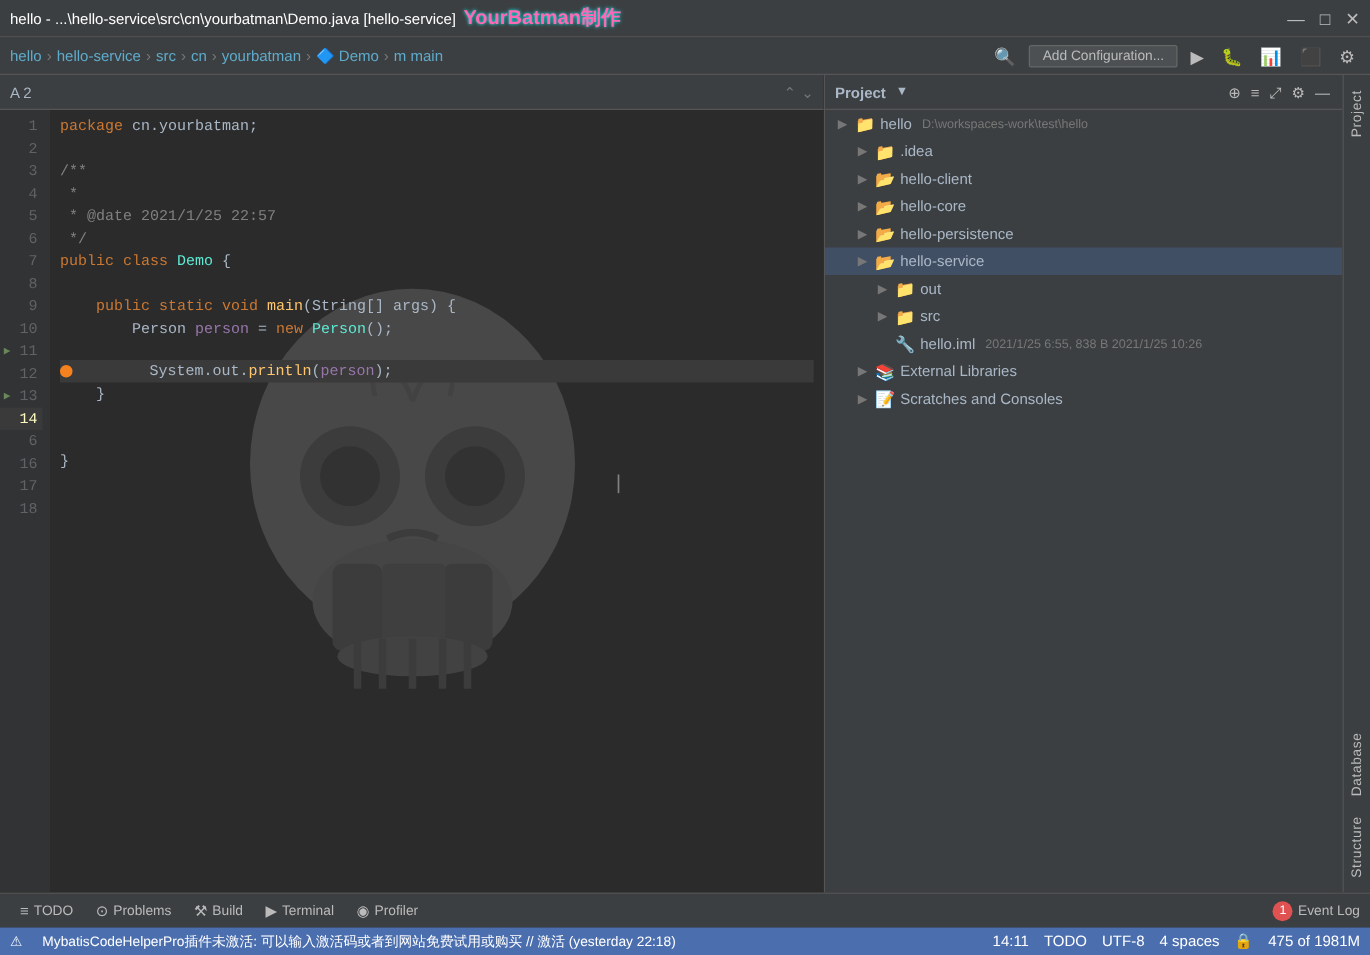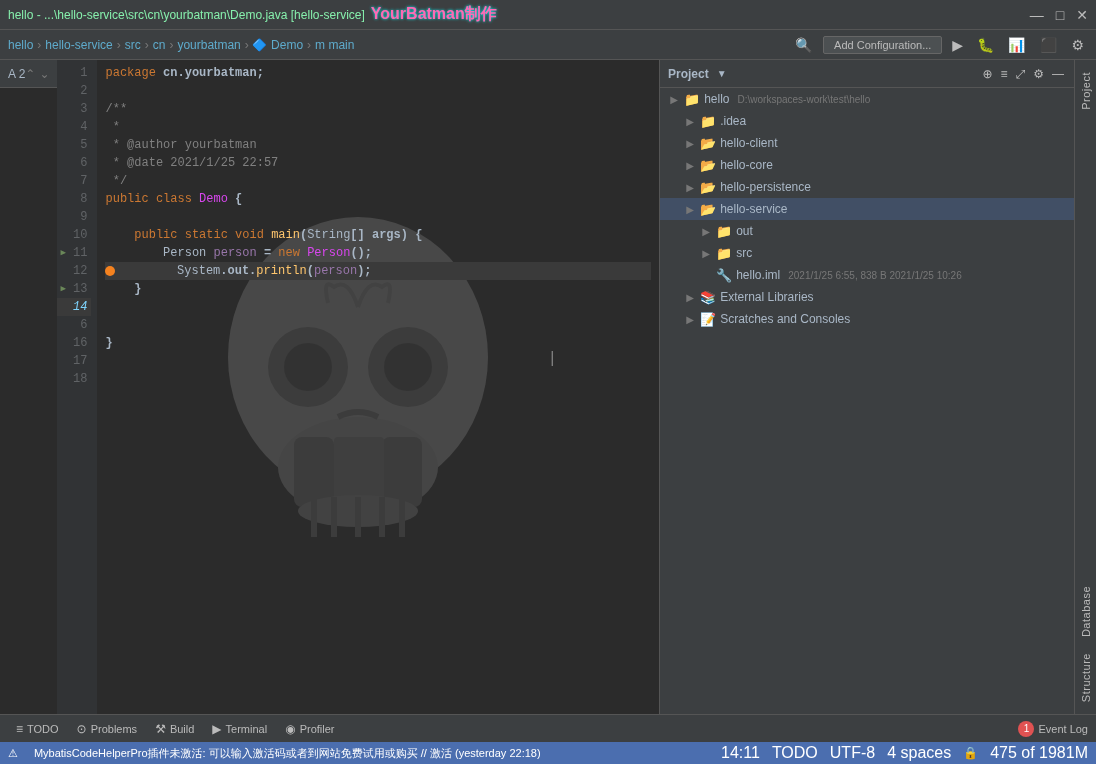--- a/index.html
+++ b/index.html
@@ -26,21 +26,21 @@
       border-bottom: 1px solid #555;
     }
     .title-bar-left {
       display: flex;
       align-items: center;
       gap: 6px;
       flex: 1;
     }
     .title-text {
       font-size: 12px;
-      color: #86efac;
+      color: #ffffff;
       text-align: right;
     }
     .title-watermark {
       color: #ff69b4;
       font-weight: bold;
       font-size: 16px;
       text-shadow: 0 0 3px #00ffff;
     }
     .title-controls {
       display: flex;
@@ -100,21 +100,21 @@
     .main-content {
       display: flex;
       flex: 1;
       overflow: hidden;
     }
 
     
     .editor-area {
       flex: 1;
       display: flex;
-      flex-direction: row;
+      flex-direction: column;
       background: #2b2b2b;
       position: relative;
       overflow: hidden;
     }
 
     .editor-header {
       height: 28px;
       background: #3c3f41;
       display: flex;
       align-items: center;
@@ -184,29 +184,30 @@
 
     .code-line {
       height: 18px;
       white-space: pre;
       display: flex;
       align-items: center;
     }
 
     .code-line.breakpoint-line {
       background: #3a2a2a;
+      margin-top: 16px;
     }
 
     .kw { color: #cc7832; }
     .cm { color: #808080; }
-    .cls { color: #d946ef; }
+    .cls { color: #5eead4; }
     .fn { color: #ffc66d; }
     .var { color: #9876aa; }
     .type { color: #a9b7c6; }
-    .plain { color: #a9b7c6; font-weight: bold; }
+    .plain { color: #a9b7c6; }
 
     .breakpoint-dot {
       display: inline-block;
       width: 10px;
       height: 10px;
       background: #f5821f;
       border-radius: 50%;
       margin-right: 4px;
       flex-shrink: 0;
     }
@@ -371,21 +372,21 @@
 
     .status-right {
       margin-left: auto;
       display: flex;
       gap: 12px;
       align-items: center;
     }
 
     .status-item {
       color: #fff;
-      font-size: 16px;
+      font-size: 12px;
     }
 
     .lock-icon {
       font-size: 12px;
     }
   </style>
 </head>
 <body>
 
 <div class="title-bar">
@@ -473,40 +474,37 @@
         <span class="ln">8</span>
         <span class="ln">9</span>
         <span class="ln">10</span>
         <span class="ln" style="display:flex;align-items:center;justify-content:flex-end;">
           <span style="color:#6a8759;font-size:9px;">▶</span>&nbsp;11
         </span>
         <span class="ln">12</span>
         <span class="ln" style="display:flex;align-items:center;justify-content:flex-end;">
           <span style="color:#6a8759;font-size:9px;">▶</span>&nbsp;13
         </span>
-        <span class="ln active" style="background:#3a3a3a;color:#7dd3fc;font-style:italic;">14</span>
+        <span class="ln active" style="background:#3a3a3a;color:#fef9c3;">14</span>
         <span class="ln">6</span>
         <span class="ln">16</span>
         <span class="ln">17</span>
         <span class="ln">18</span>
       </div>
 
       <div class="code-content">
         <div class="code-line">
           <span class="kw">package</span><span class="plain"> cn.yourbatman;</span>
         </div>
         <div class="code-line">&nbsp;</div>
         <div class="code-line">
           <span class="cm">/**</span>
         </div>
         <div class="code-line">
           <span class="cm">&nbsp;*</span>
-        </div>
-        <div class="code-line">
-          <span class="cm">&nbsp;* @author yourbatman</span>
         </div>
         <div class="code-line">
           <span class="cm">&nbsp;* @date 2021/1/25 22:57</span>
         </div>
         <div class="code-line">
           <span class="cm">&nbsp;*/</span>
         </div>
         <div class="code-line">
           <span class="kw">public class </span><span class="cls">Demo</span><span class="plain"> {</span>
         </div>

